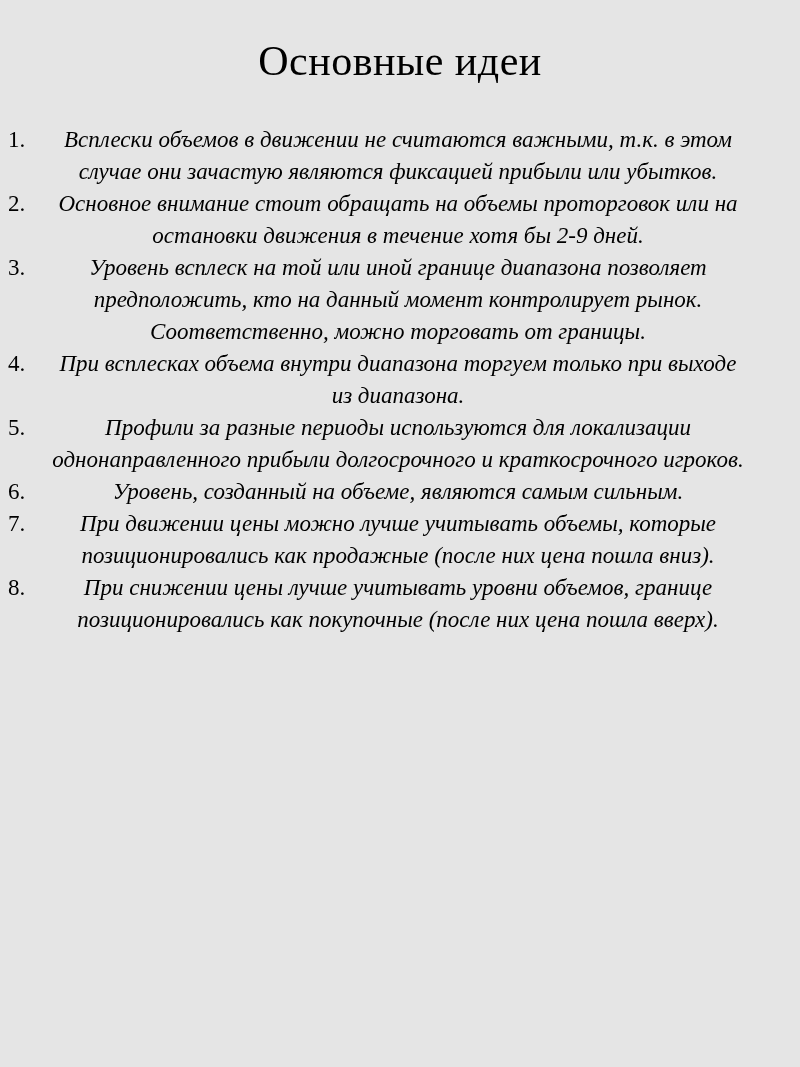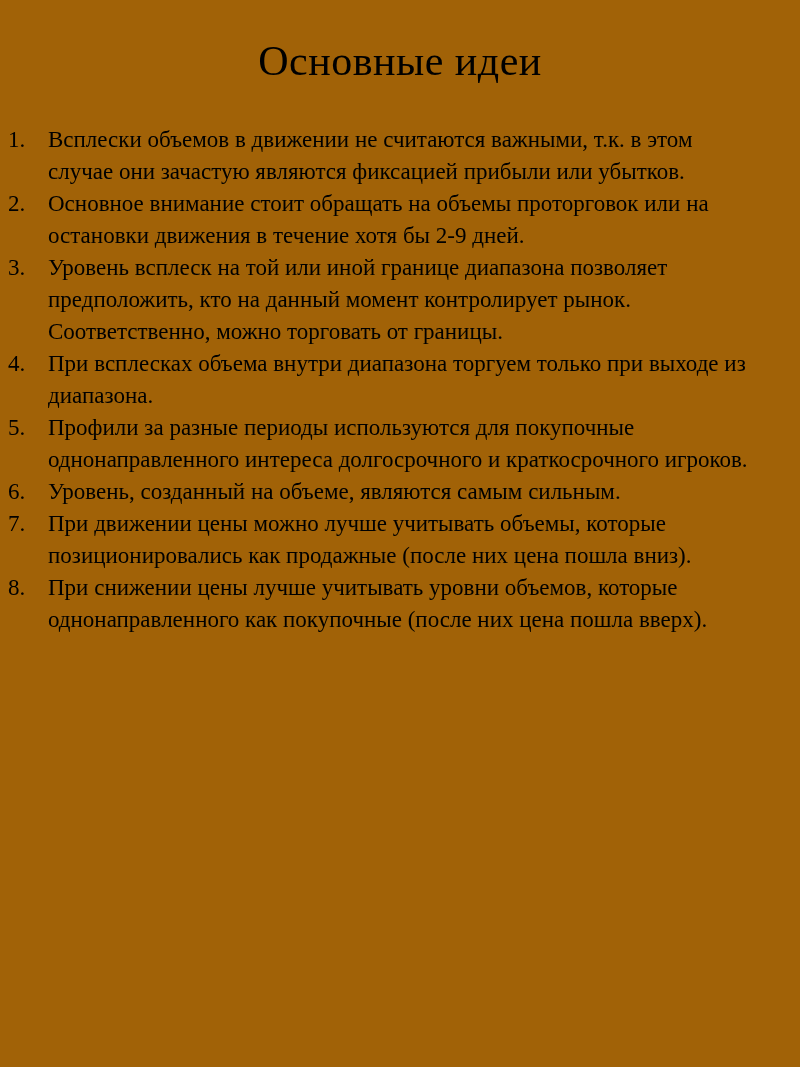--- a/index.html
+++ b/index.html
@@ -8,21 +8,21 @@
     background: #ffffff;
   }
   body {
     font-family: "Liberation Serif", "DejaVu Serif", serif;
     color: #000000;
   }
   .slide {
     position: relative;
     width: 800px;
     height: 1067px;
-    background: #a16207;
+    background: #e5e5e5;
     overflow: hidden;
     padding-top: 32px;
   }
   .slide-title {
     font-size: 42px;
     font-weight: normal;
     text-align: center;
     line-height: 1.42;
     letter-spacing: 0.5px;
   }
@@ -35,21 +35,22 @@
   .list-item {
     display: grid;
     grid-template-columns: 40px 1fr;
     font-size: 23px;
     line-height: 32px;
   }
   .item-number {
     text-align: left;
   }
   .item-text {
-    text-align: left;
+    text-align: center;
+    font-style: italic;
   }
 </style>
 </head>
 <body>
 
 <div class="slide">
   <h1 class="slide-title"><span>Основные идеи</span><br></h1>
 
   <ol class="ideas-list">
     <li class="list-item">
@@ -63,28 +64,28 @@
     <li class="list-item">
       <span class="item-number">3.</span>
       <span class="item-text">Уровень всплеск на той или иной границе диапазона позволяет предположить, кто на данный момент контролирует рынок. Соответственно, можно торговать от границы.</span>
     </li>
     <li class="list-item">
       <span class="item-number">4.</span>
       <span class="item-text">При всплесках объема внутри диапазона торгуем только при выходе из диапазона.</span>
     </li>
     <li class="list-item">
       <span class="item-number">5.</span>
-      <span class="item-text">Профили за разные периоды используются для покупочные однонаправленного интереса долгосрочного и краткосрочного игроков.</span>
+      <span class="item-text">Профили за разные периоды используются для локализации однонаправленного прибыли долгосрочного и краткосрочного игроков.</span>
     </li>
     <li class="list-item">
       <span class="item-number">6.</span>
       <span class="item-text">Уровень, созданный на объеме, являются самым сильным.</span>
     </li>
     <li class="list-item">
       <span class="item-number">7.</span>
       <span class="item-text">При движении цены можно лучше учитывать объемы, которые позиционировались как продажные (после них цена пошла вниз).</span>
     </li>
     <li class="list-item">
       <span class="item-number">8.</span>
-      <span class="item-text">При снижении цены лучше учитывать уровни объемов, которые однонаправленного как покупочные (после них цена пошла вверх).</span>
+      <span class="item-text">При снижении цены лучше учитывать уровни объемов, границе позиционировались как покупочные (после них цена пошла вверх).</span>
     </li>
   </ol>
 </div>
 
 </body></html>

